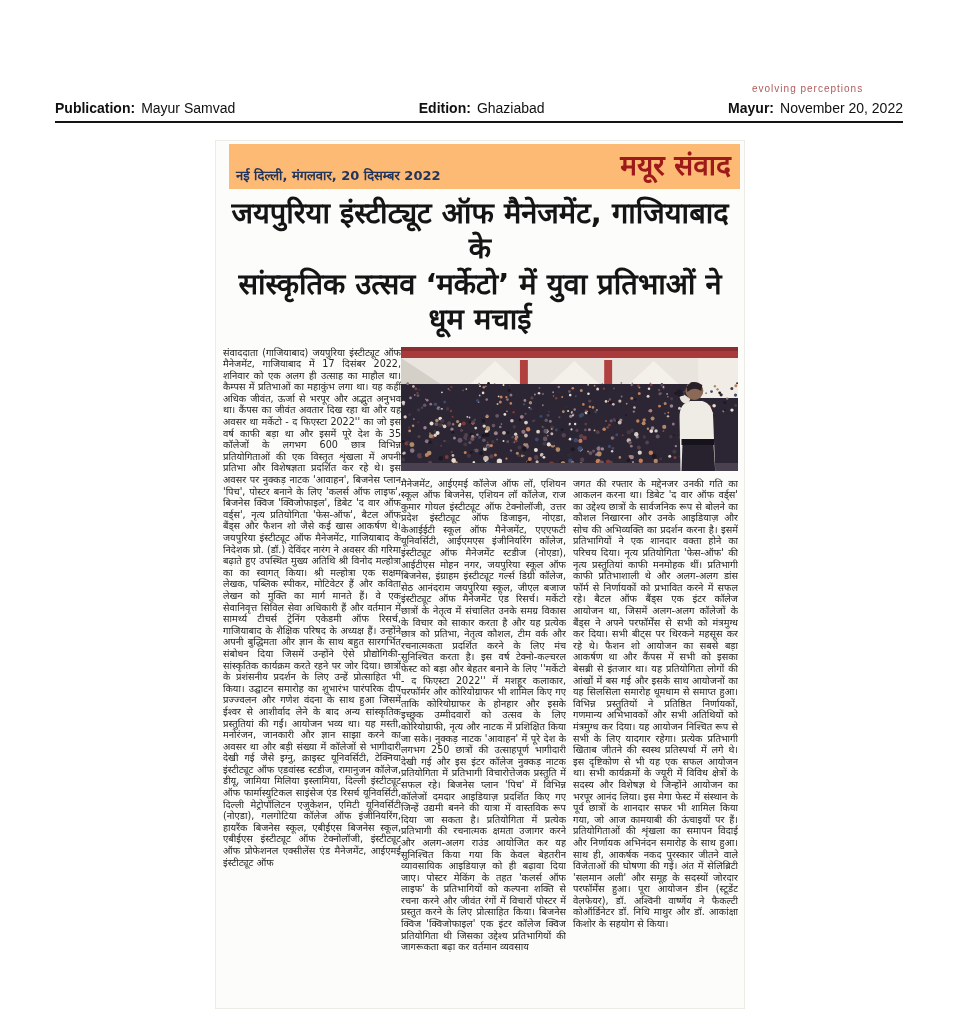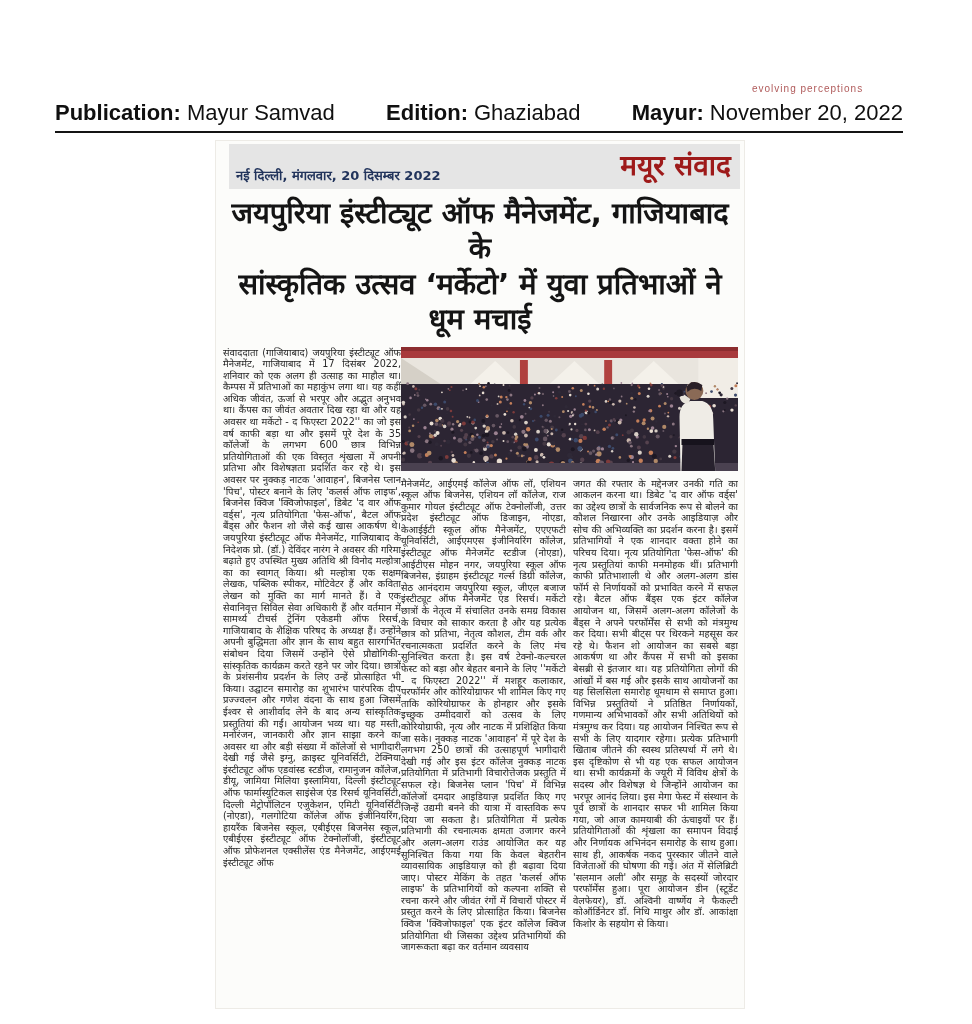--- a/index.html
+++ b/index.html
@@ -29,38 +29,38 @@
   .logo-tagline {
     position: absolute; bottom: 4px; left: 22px;
     font-size: 10px; letter-spacing: 1px; color: #b05a5a;
   }
 
   
   .meta-row {
     position: absolute; left: 55px; top: 100px; width: 848px;
     display: flex; justify-content: space-between;
     border-bottom: 2.5px solid #141414; padding-bottom: 5px;
-    font-size: 22px; color: #101010;
+    font-size: 14px; color: #101010;
   }
   .meta-label { font-weight: bold; }
   .meta-value { font-weight: normal; margin-left: 6px; }
 
   
   .clipping {
     position: absolute; left: 215px; top: 140px;
     width: 530px; height: 869px;
     background: #fcfcfa;
     border: 1px solid #edebe6;
     overflow: hidden;
   }
 
   .masthead {
     position: relative;
     margin: 3px 4px 0 13px; height: 45px;
-    background: #e5e5e5;
+    background: #fdba74;
   }
   .masthead-dateline {
     position: absolute; left: 7px; bottom: 5px;
     font-size: 13px; font-weight: bold; color: #22345c;
     font-family: "DejaVu Sans", sans-serif;
   }
   .masthead-paper {
     position: absolute; right: 9px; top: 1px;
     font-size: 28px; font-weight: bold; color: #9e1a1a;
     font-family: "DejaVu Sans", sans-serif;

